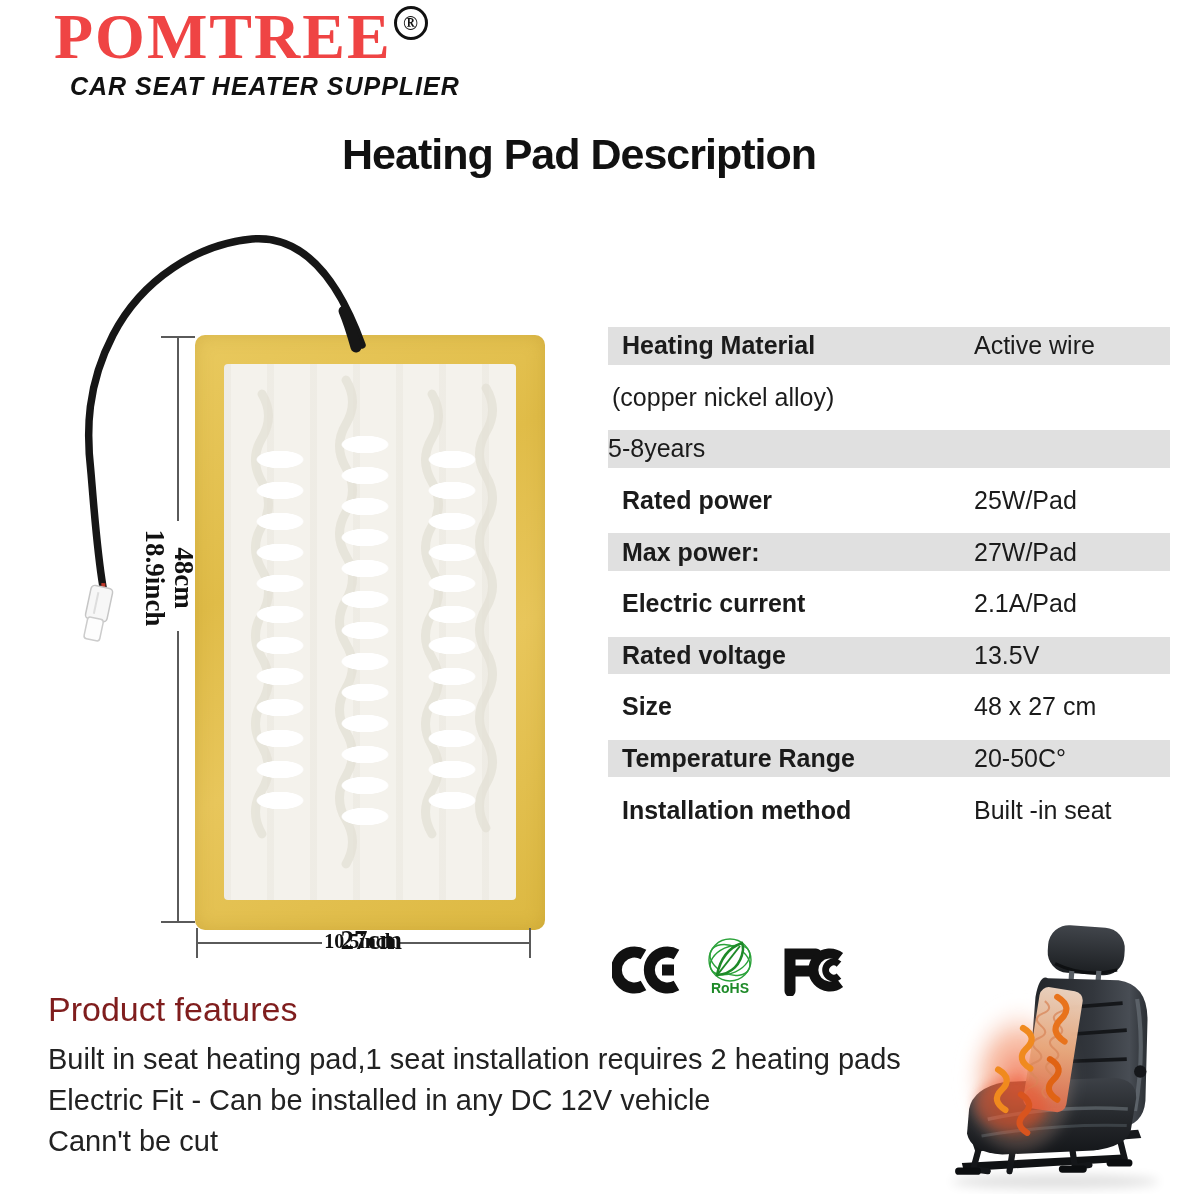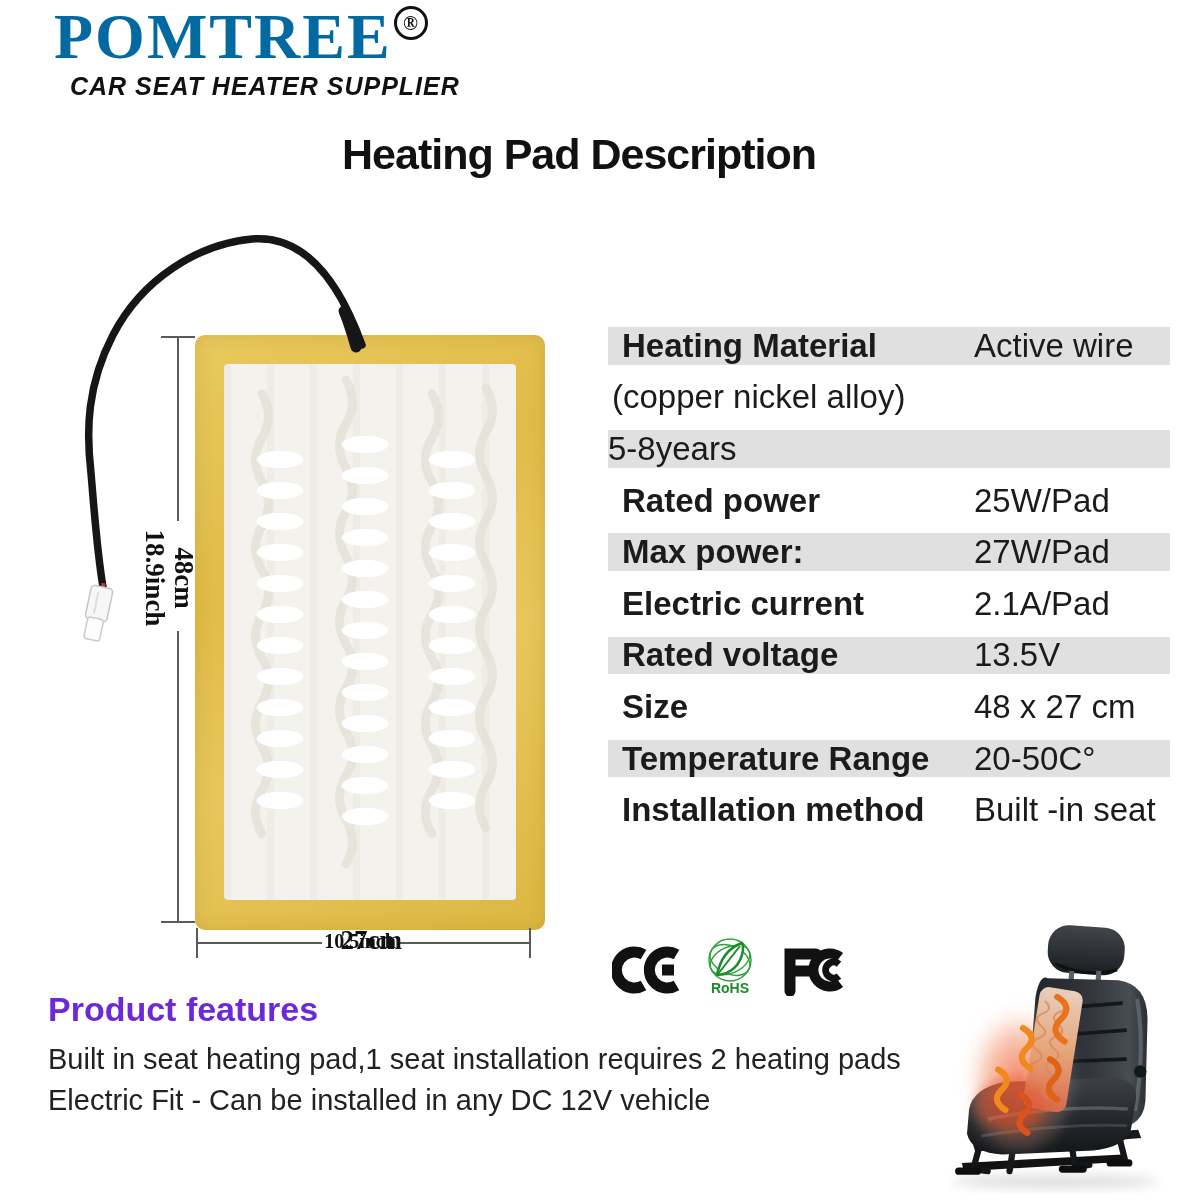--- a/index.html
+++ b/index.html
@@ -6,21 +6,21 @@
   body{
     width:1200px;height:1200px;position:relative;background:#ffffff;
     font-family:"Liberation Sans", sans-serif;color:#1c1c1c;overflow:hidden;
   }
   .abs{position:absolute;}
 
   
   .brand{left:54px;top:4px;width:420px;}
   .brand-name{
     font-family:"Liberation Serif", serif;font-weight:bold;
-    font-size:64px;line-height:66px;letter-spacing:2px;color:#0369a1;
+    font-size:64px;line-height:66px;letter-spacing:2px;color:#ef4444;
     display:inline-block;
   }
   .brand-reg{
     display:inline-block;vertical-align:top;margin-top:2px;margin-left:2px;
     width:28px;height:28px;border:3px solid #111;border-radius:50%;
     font-family:"Liberation Serif", serif;font-weight:bold;font-size:20px;
     line-height:28px;text-align:center;color:#111;background:#fff;
   }
   .brand-tagline{
     font-style:italic;font-weight:bold;font-size:25px;letter-spacing:1px;
@@ -82,34 +82,34 @@
   .dim-label-h{
     font-family:"Liberation Serif", serif;font-weight:600;color:#111;text-align:center;
   }
   .dim-label-h.cm{left:320px;top:925px;width:82px;font-size:27px;text-align:right;}
   .dim-label-h.inch{left:300px;top:930px;width:120px;font-size:20px;}
 
   
   .spec-table{left:608px;top:327px;width:562px;}
   .spec-row{
     height:37.5px;margin-bottom:14.1px;display:flex;align-items:center;
-    font-size:33px;color:#1b1b1b;white-space:nowrap;
+    font-size:25px;color:#1b1b1b;white-space:nowrap;
   }
   .spec-row:nth-child(odd){background:#e0e0e0;}
   .spec-label{font-weight:bold;padding-left:14px;width:352px;flex:0 0 352px;}
   .spec-label.plain{font-weight:normal;padding-left:4px;}
   .spec-value{font-weight:normal;}
 
   
   .certs{left:612px;top:936px;display:flex;align-items:flex-end;gap:22px;}
   .rohs-text{font:bold 14px "Liberation Sans",sans-serif;fill:#1e8a28;}
 
   
   .features{left:48px;top:990px;width:860px;}
-  .features-heading{font-size:34px;font-weight:bold;color:#6d28d9;margin:0 0 17px 0;}
+  .features-heading{font-size:34px;font-weight:normal;color:#7f1d1d;margin:0 0 17px 0;}
   .feature-item{font-size:29px;color:#222;margin:0 0 14px 0;line-height:27px;}
 
   
   .seat-svg{left:915px;top:916px;}
 </style>
 </head>
 <body>
 
 <div class="abs brand">
   <span class="brand-name">POMTREE</span><span class="brand-reg">®</span>
@@ -225,20 +225,21 @@
     <path d="M10,47 V10 H36 M10,27 H31" fill="none" stroke="#111" stroke-width="11" stroke-linecap="round"></path>
     <path d="M60,13 A16.5,16.5 0 1 0 60,39" fill="none" stroke="#111" stroke-width="10"></path>
     <path d="M59,20 A8,8 0 1 0 59,32" fill="none" stroke="#111" stroke-width="7"></path>
   </svg>
 </div>
 
 <div class="abs features">
   <h2 class="features-heading">Product features</h2>
   <p class="feature-item">Built in seat heating pad,1 seat installation requires 2 heating pads</p>
   <p class="feature-item">Electric Fit - Can be installed in any DC 12V vehicle</p>
+  <p class="feature-item">Cann't be cut</p>
 </div>
 
 <svg class="abs seat-svg" width="270" height="278" viewBox="0 0 260 268">
   <defs>
     <linearGradient id="gBack" x1="0" y1="0" x2="1" y2="0">
       <stop offset="0" stop-color="#202327"></stop>
         <stop offset="0.55" stop-color="#33373d"></stop>
       <stop offset="0.85" stop-color="#484d54"></stop>
         <stop offset="1" stop-color="#2b2f34"></stop>
     </linearGradient>

